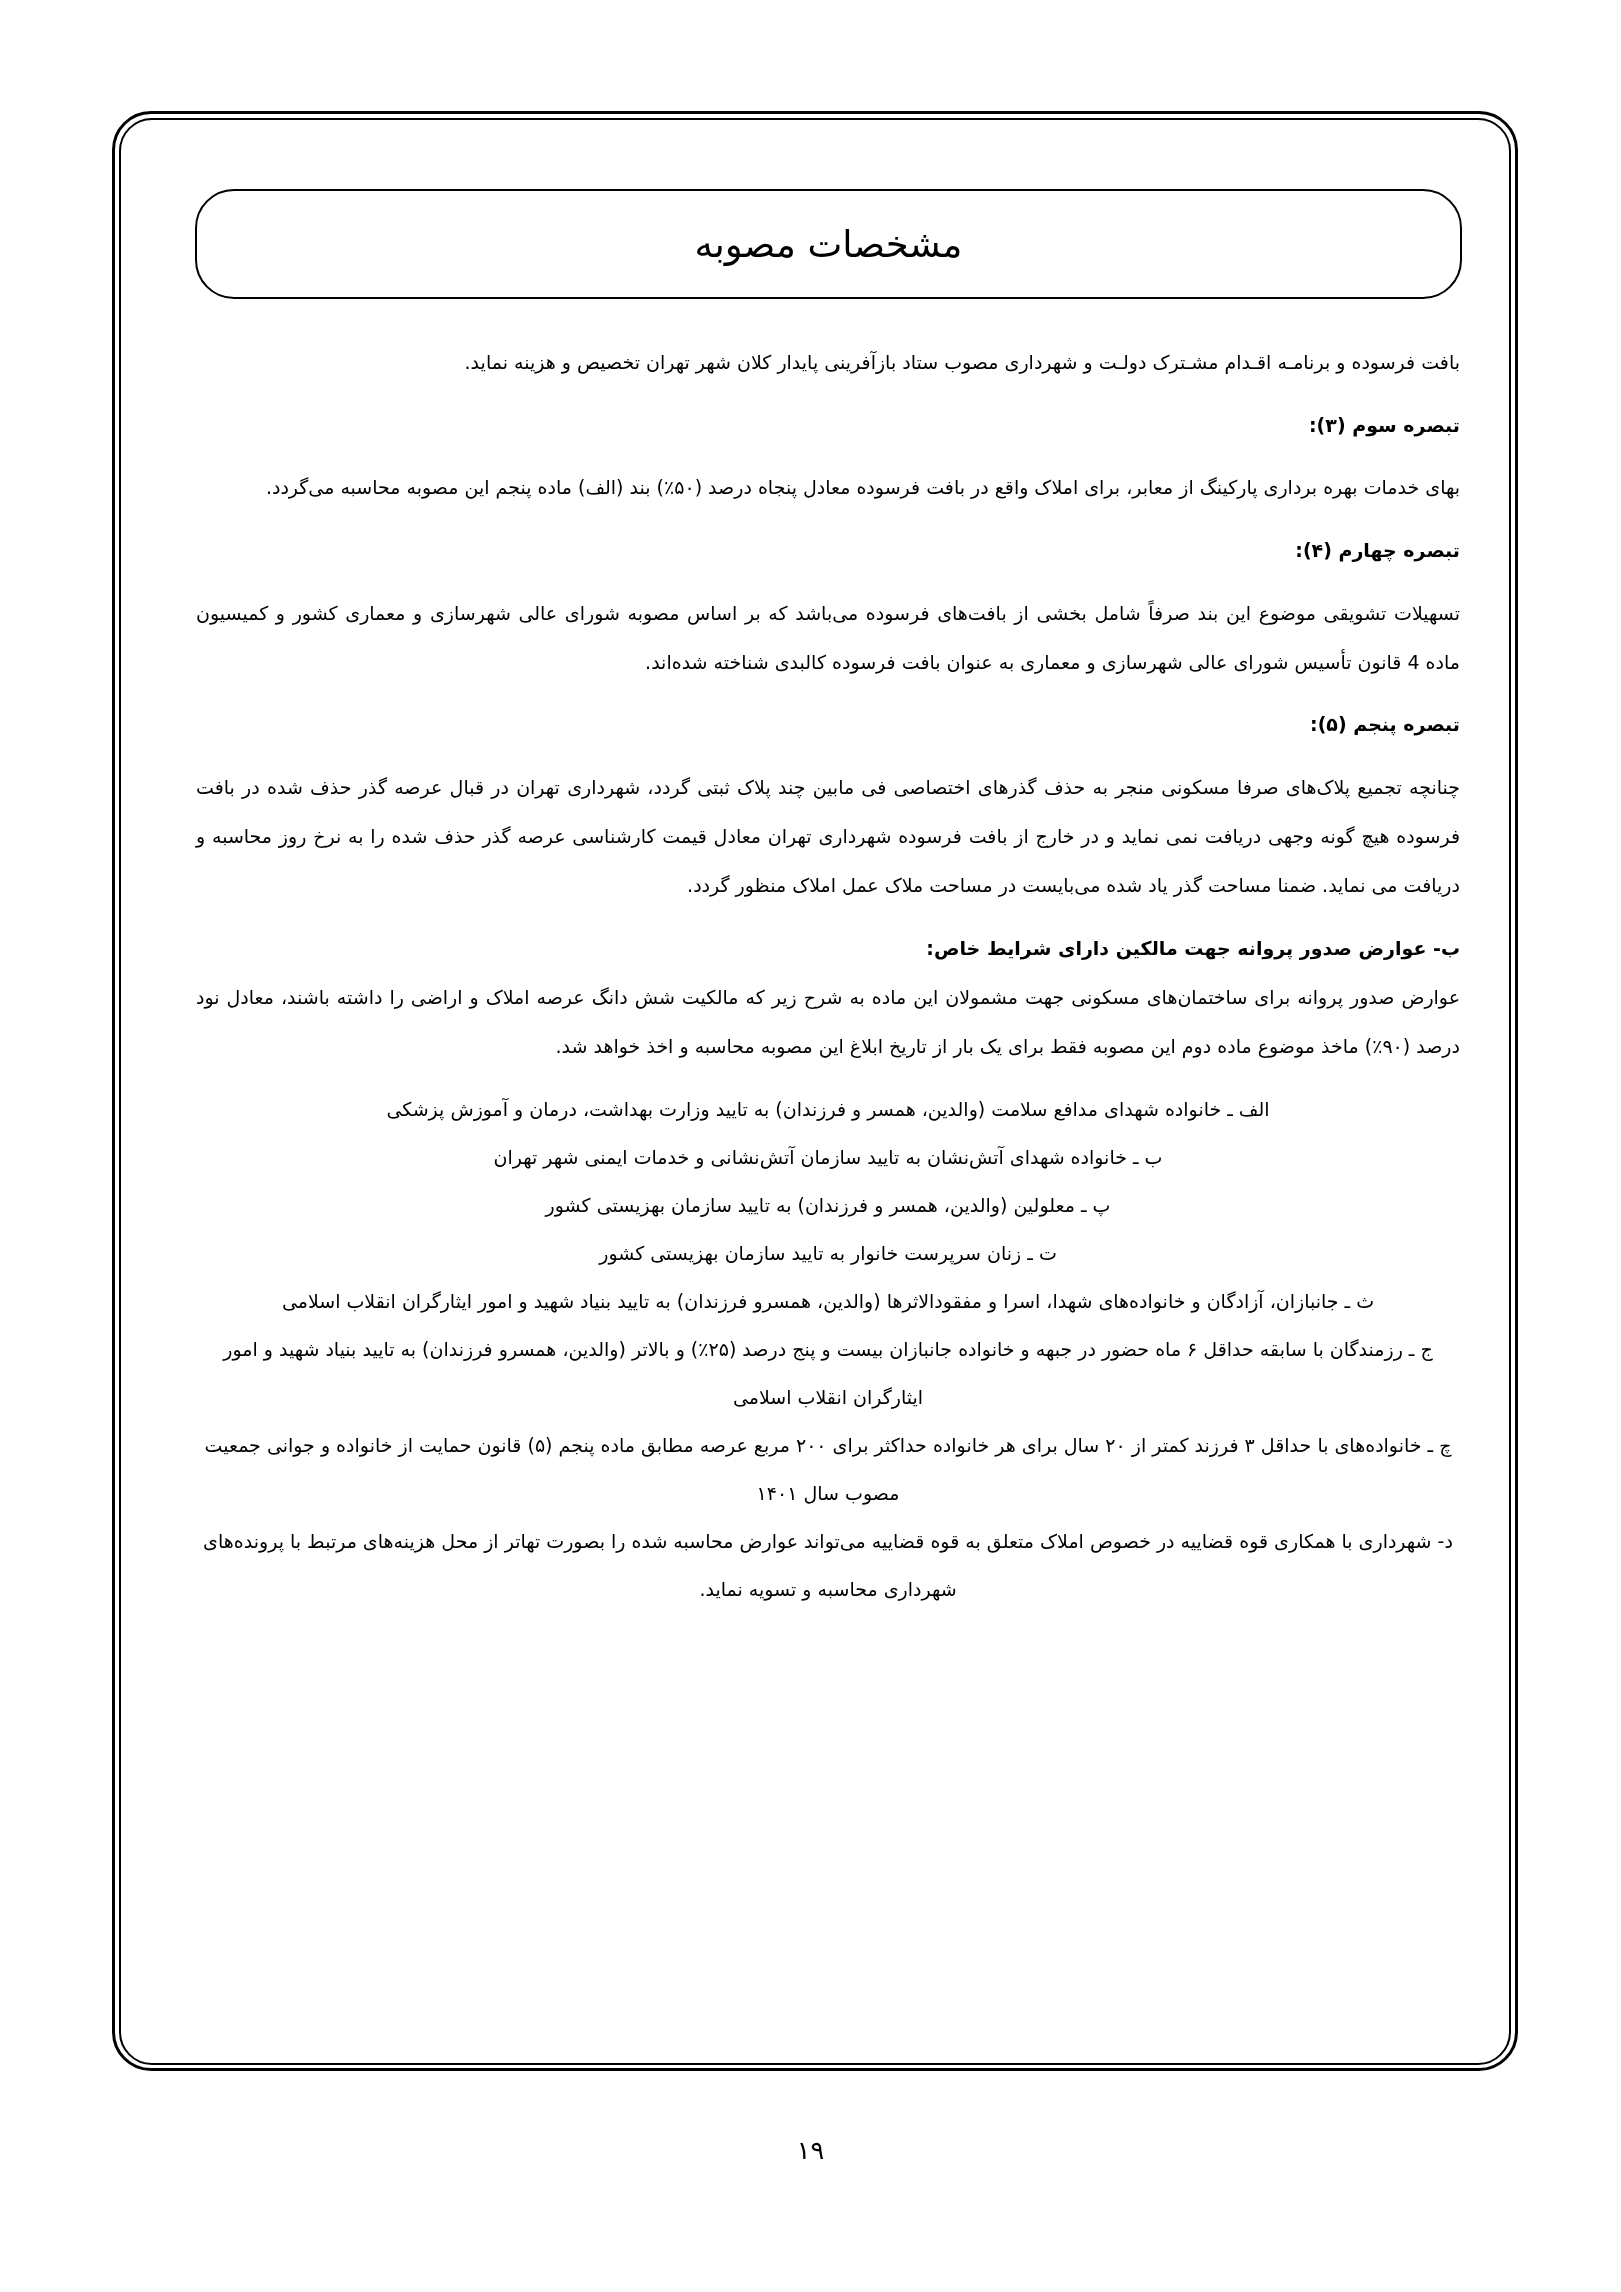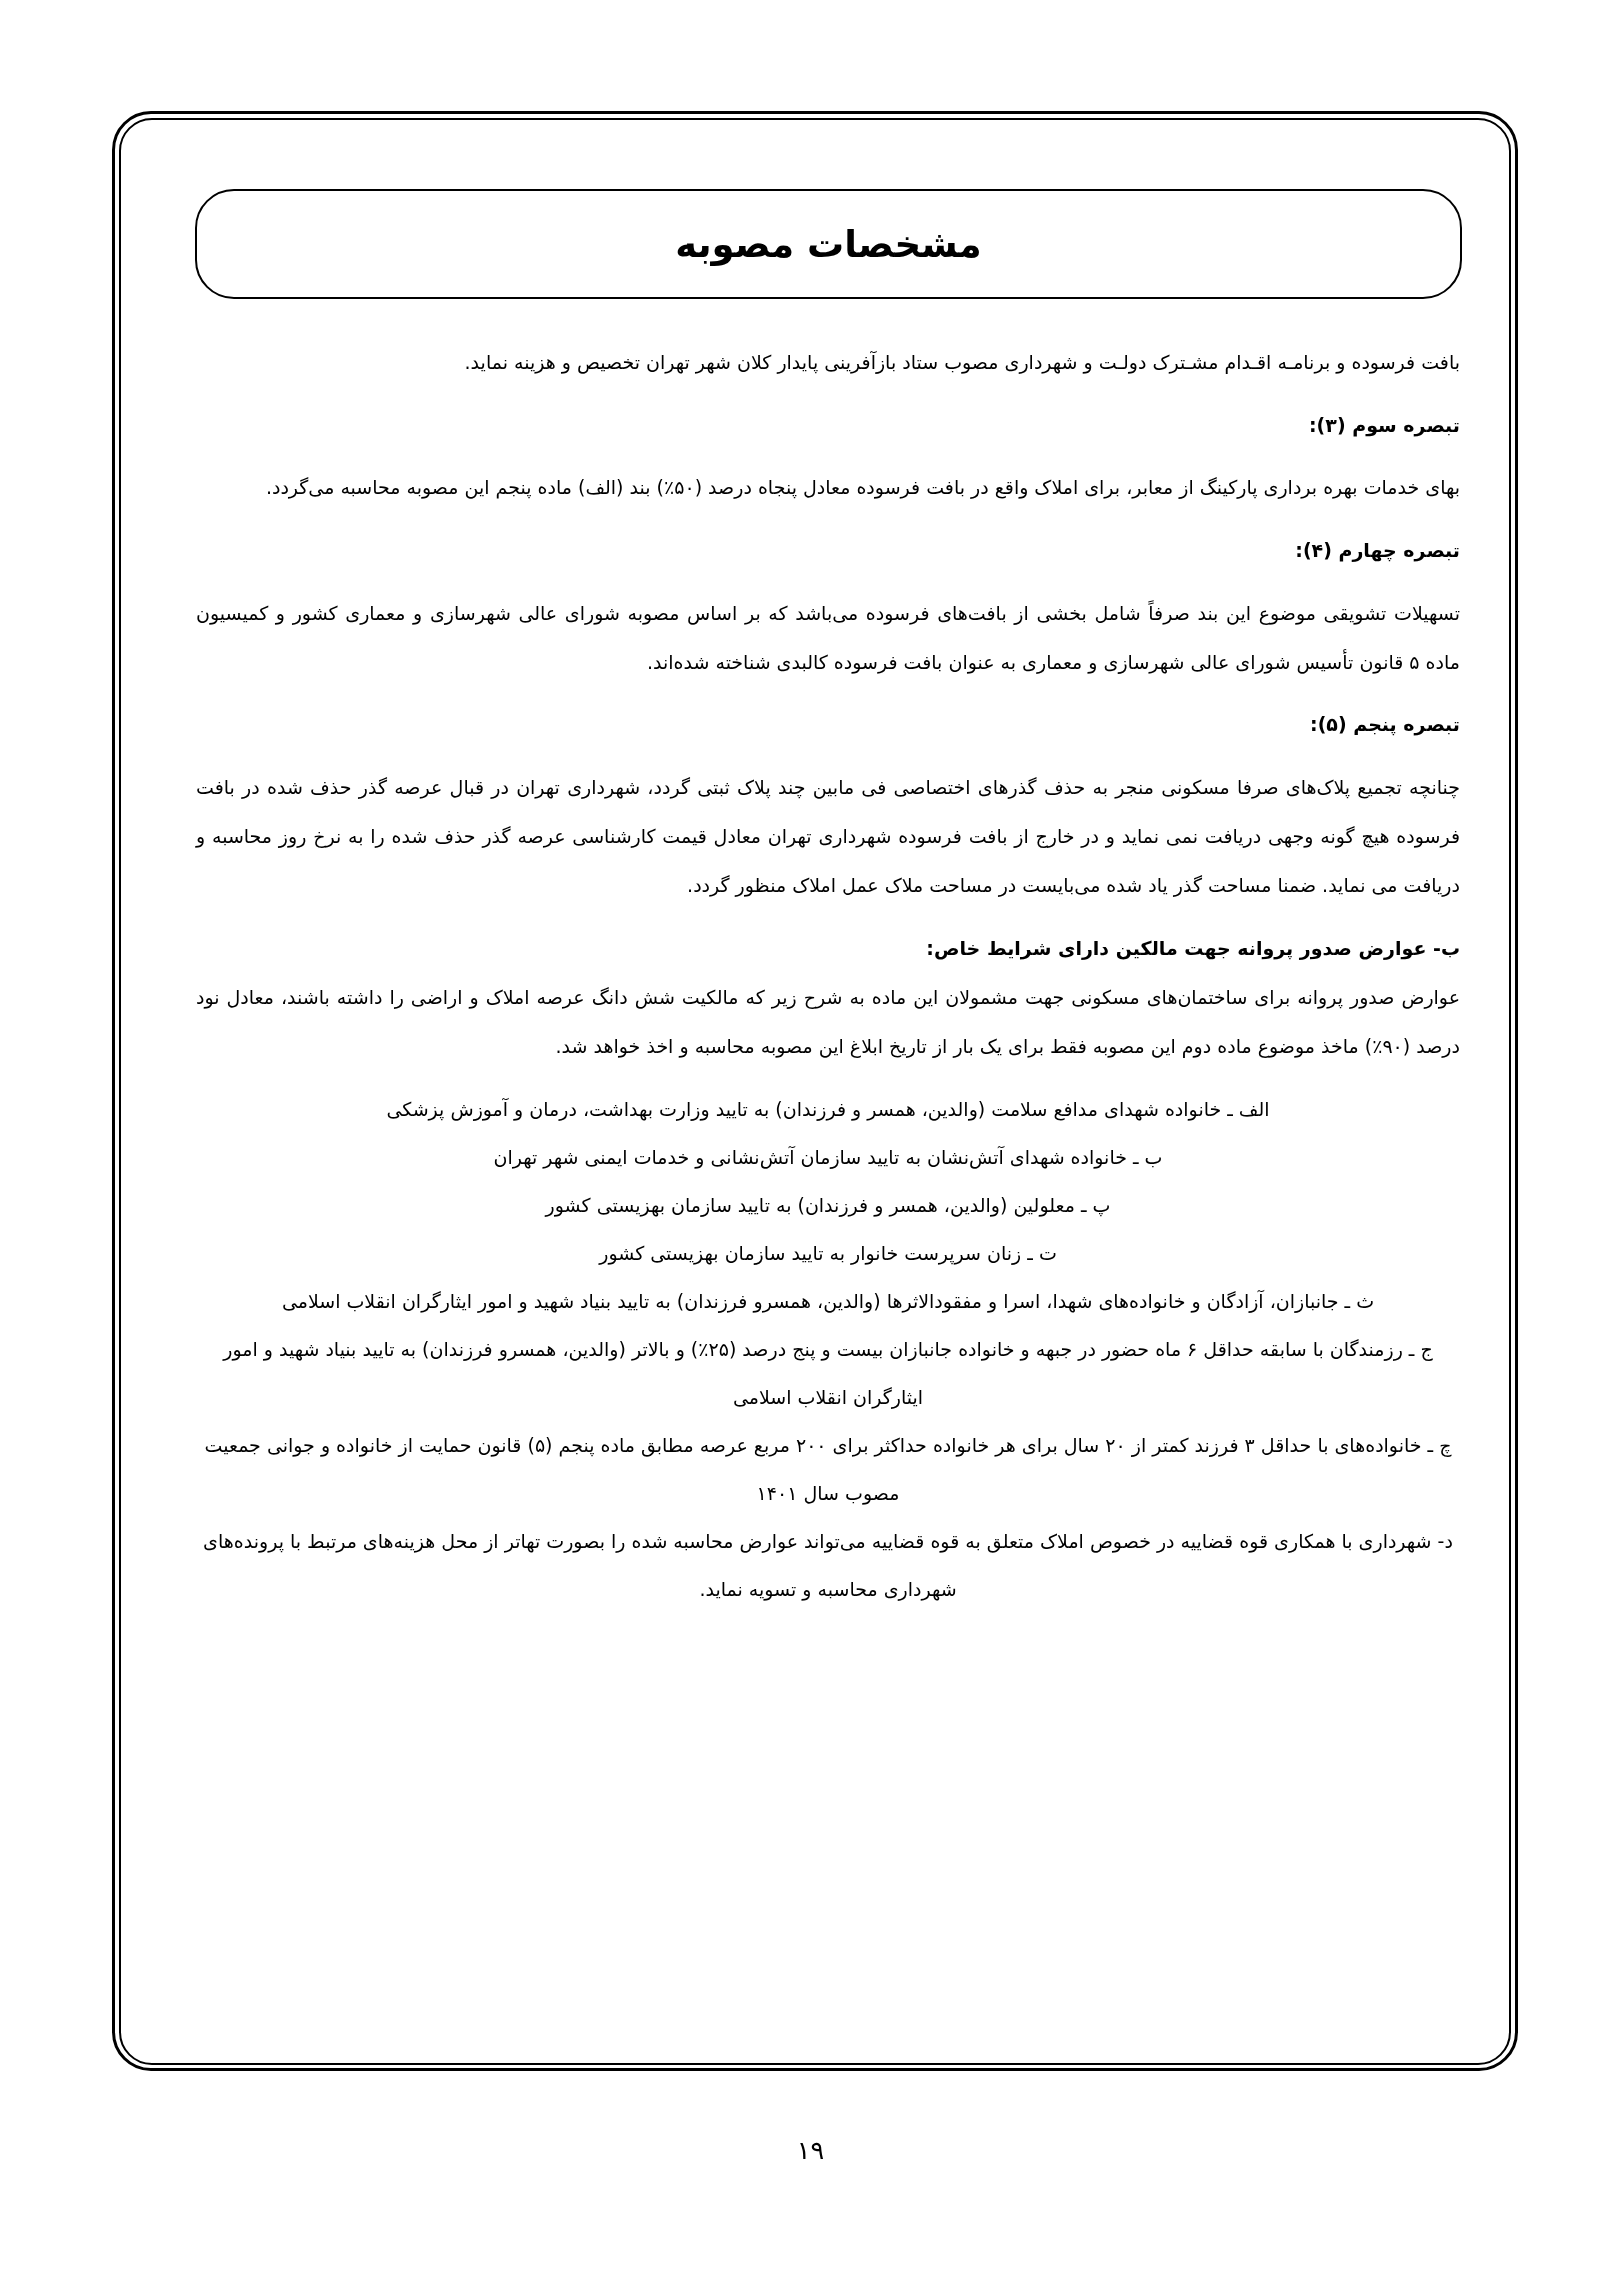--- a/index.html
+++ b/index.html
@@ -11,21 +11,21 @@
     }
     .frame-inner {
       position: absolute; left: 119px; top: 118px; width: 1392px; height: 1947px;
       border: 2.9px solid #000; border-radius: 33px; box-sizing: border-box;
     }
     .title-box {
       position: absolute; left: 195px; top: 189px; width: 1267px; height: 110px;
       border: 2.9px solid #000; border-radius: 39px; box-sizing: border-box;
       display: flex; align-items: center; justify-content: center;
     }
-    .title-box h1 { margin: 9px; font-size: 37px; font-weight: bold; direction: rtl; }
+    .title-box h1 { margin: 9px; font-size: 37px; font-weight: normal; direction: rtl; }
     .content {
       position: absolute; left: 196px; top: 338px; width: 1264px;
       direction: rtl; text-align: justify; font-size: 19px; line-height: 49px;
     }
     .content p { margin: 0; }
     .gap-s { height: 13.7px; }
     .heading { font-weight: bold; }
     .list p { text-align: center; line-height: 48px; }
     .page-number {
       position: absolute; left: 0; width: 1621px; top: 2135px; text-align: center;
@@ -44,21 +44,21 @@
 
 <div class="content">
   <p>بافت فرسوده و برنامـه اقـدام مشـترک دولـت و شهرداری مصوب ستاد بازآفرینی پایدار کلان شهر تهران تخصیص و هزینه نماید.</p>
   <div class="gap-s"></div>
   <p class="heading">تبصره سوم (۳):</p>
   <div class="gap-s"></div>
   <p>بهای خدمات بهره برداری پارکینگ از معابر، برای املاک واقع در بافت فرسوده معادل پنجاه درصد (۵۰٪) بند (الف) ماده پنجم این مصوبه محاسبه می‌گردد.</p>
   <div class="gap-s"></div>
   <p class="heading">تبصره چهارم (۴):</p>
   <div class="gap-s"></div>
-  <p>تسهیلات تشویقی موضوع این بند صرفاً شامل بخشی از بافت‌های فرسوده می‌باشد که بر اساس مصوبه شورای عالی شهرسازی و معماری کشور و کمیسیون ماده ۵ قانون تأسیس شورای عالی شهرسازی و معماری به عنوان بافت فرسوده کالبدی شناخته شده‌اند.</p>
+  <p>تسهیلات تشویقی موضوع این بند صرفاً شامل بخشی از بافت‌های فرسوده می‌باشد که بر اساس مصوبه شورای عالی شهرسازی و معماری کشور و کمیسیون ماده 4 قانون تأسیس شورای عالی شهرسازی و معماری به عنوان بافت فرسوده کالبدی شناخته شده‌اند.</p>
   <div class="gap-s"></div>
   <p class="heading">تبصره پنجم (۵):</p>
   <div class="gap-s"></div>
   <p>چنانچه تجمیع پلاک‌های صرفا مسکونی منجر به حذف گذرهای اختصاصی فی مابین چند پلاک ثبتی گردد، شهرداری تهران در قبال عرصه گذر حذف شده در بافت فرسوده هیچ گونه وجهی دریافت نمی نماید و در خارج از بافت فرسوده شهرداری تهران معادل قیمت کارشناسی عرصه گذر حذف شده را به نرخ روز محاسبه و دریافت می نماید. ضمنا مساحت گذر یاد شده می‌بایست در مساحت ملاک عمل املاک منظور گردد.</p>
   <div class="gap-s"></div>
   <p class="heading">ب- عوارض صدور پروانه جهت مالکین دارای شرایط خاص:</p>
   <p>عوارض صدور پروانه برای ساختمان‌های مسکونی جهت مشمولان این ماده به شرح زیر که مالکیت شش دانگ عرصه املاک و اراضی را داشته باشند، معادل نود درصد (۹۰٪) ماخذ موضوع ماده دوم این مصوبه فقط برای یک بار از تاریخ ابلاغ این مصوبه محاسبه و اخذ خواهد شد.</p>
   <div class="gap-s"></div>
   <div class="list">
     <p>الف ـ خانواده شهدای مدافع سلامت (والدین، همسر و فرزندان) به تایید وزارت بهداشت، درمان و آموزش پزشکی</p>

